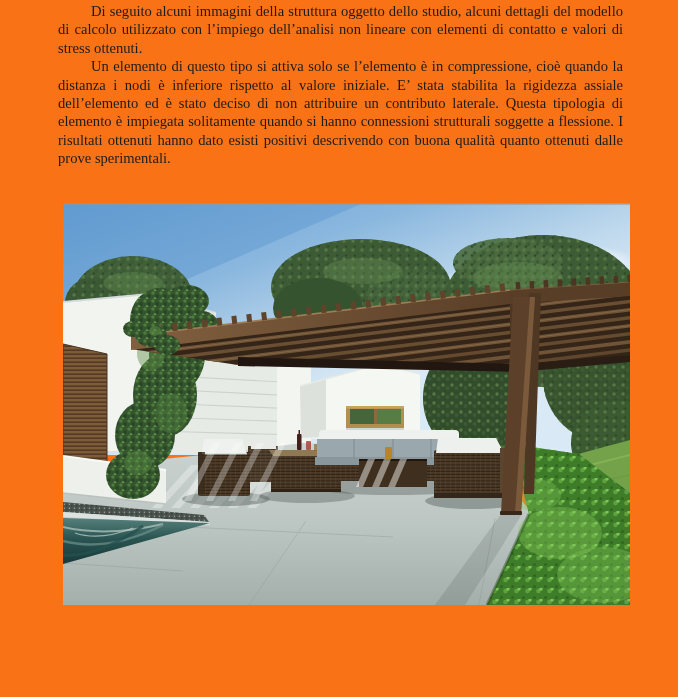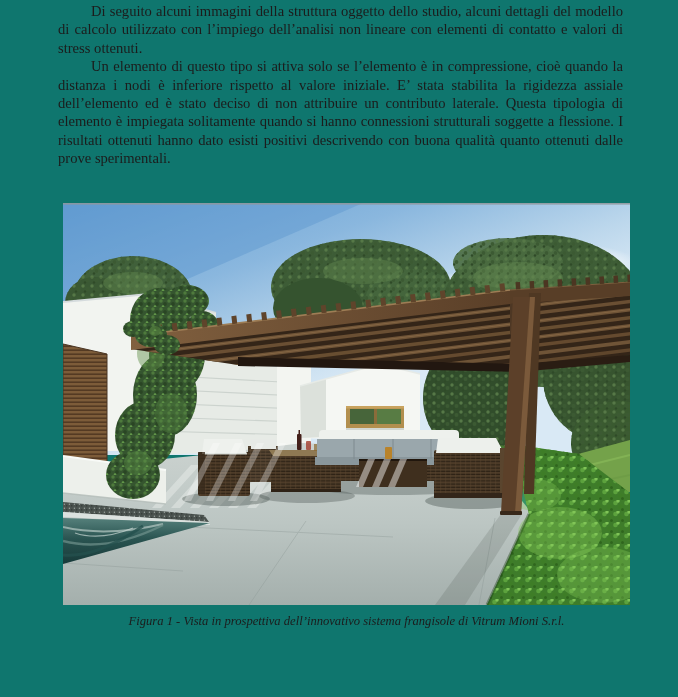--- a/index.html
+++ b/index.html
@@ -1,19 +1,19 @@
 <!DOCTYPE html>
 <html><head>
 <meta charset="utf-8">
 <style>
   html,body{margin:0;padding:0;background:#ffffff;}
   .page{
     position:relative;
     width:678px;height:697px;
-    background:#0f766e;
+    background:#f97316;
     font-family:"Liberation Serif", serif;
     color:#1e1e1e;
     overflow:hidden;
   }
   .text-block{
     position:absolute;
     left:58px;top:2px;
     width:565px;
   }
   .text-block p{
@@ -385,16 +385,15 @@
 
       <g>
         <ellipse cx="88" cy="132" rx="16" ry="12" fill="url(#ivyP)"></ellipse>
         <ellipse cx="104" cy="142" rx="13" ry="10" fill="url(#ivyP)"></ellipse>
         <ellipse cx="70" cy="126" rx="10" ry="8" fill="url(#ivyP)"></ellipse>
         <ellipse cx="92" cy="128" rx="6" ry="5" fill="#5f8f46" opacity="0.5"></ellipse>
       </g>
 
       <rect x="0" y="0" width="567" height="1.6" fill="#8f969b" opacity="0.85"></rect>
     </svg>
-    <figcaption>Figura 1 - Vista in prospettiva dell’innovativo sistema frangisole di Vitrum Mioni S.r.l.</figcaption>
   </figure>
 
 </div>
 
 </body></html>

